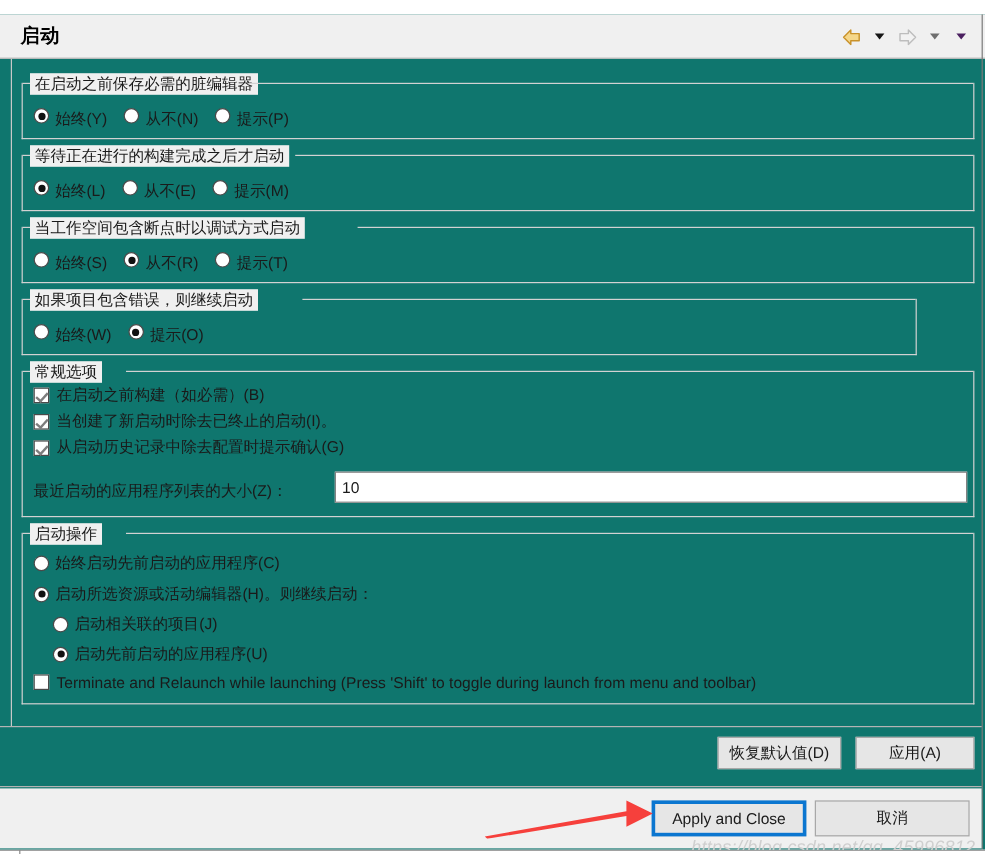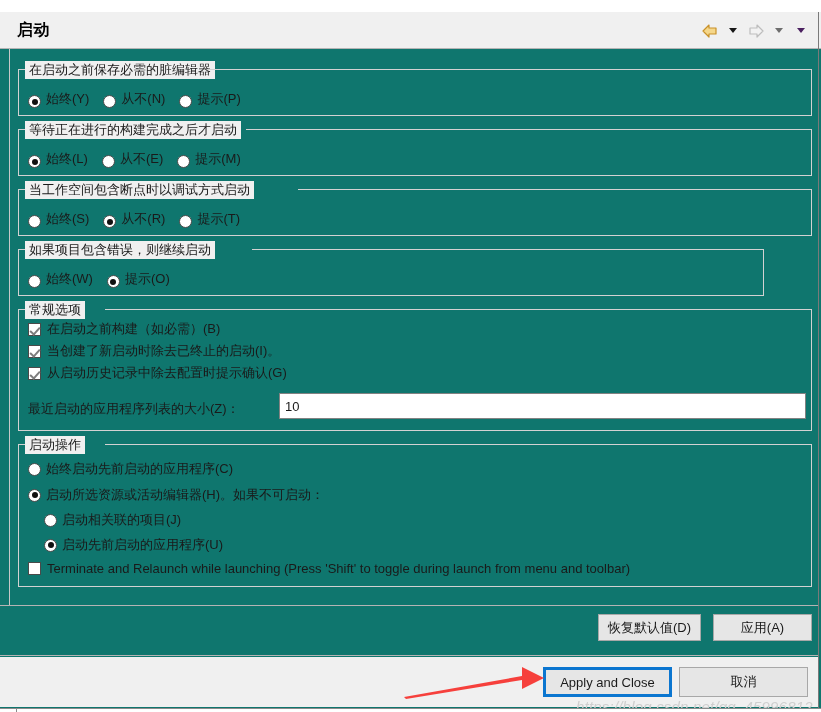--- a/index.html
+++ b/index.html
@@ -119,21 +119,21 @@
 
   
   .optrow {
     position: absolute;
     display: flex;
     align-items: center;
     white-space: nowrap;
   }
   .opt {
     display: inline-flex;
-    align-items: flex-end;
+    align-items: flex-start;
     white-space: nowrap;
     margin-right: 14px;
   }
   .radio {
     width: 13px; height: 13px;
     border: 1px solid #4a4a4a;
     border-radius: 50%;
     background: #ffffff;
     box-sizing: border-box;
     margin-right: 5px;
@@ -406,21 +406,21 @@
     <div class="group-topline-right" style="left:86px; right:0;"></div>
   </div>
 
   <label class="optrow" style="left:28px; top:448px;">
     <span class="radio"></span>
     <span class="opt-label">始终启动先前启动的应用程序(C)</span>
   </label>
 
   <label class="optrow" style="left:28px; top:474px;">
     <span class="radio checked"></span>
-    <span class="opt-label">启动所选资源或活动编辑器(H)。如果不可启动：</span>
+    <span class="opt-label">启动所选资源或活动编辑器(H)。则继续启动：</span>
   </label>
 
   <label class="optrow" style="left:44px; top:499px;">
     <span class="radio"></span>
     <span class="opt-label">启动相关联的项目(J)</span>
   </label>
 
   <label class="optrow" style="left:44px; top:524px;">
     <span class="radio checked"></span>
     <span class="opt-label">启动先前启动的应用程序(U)</span>

